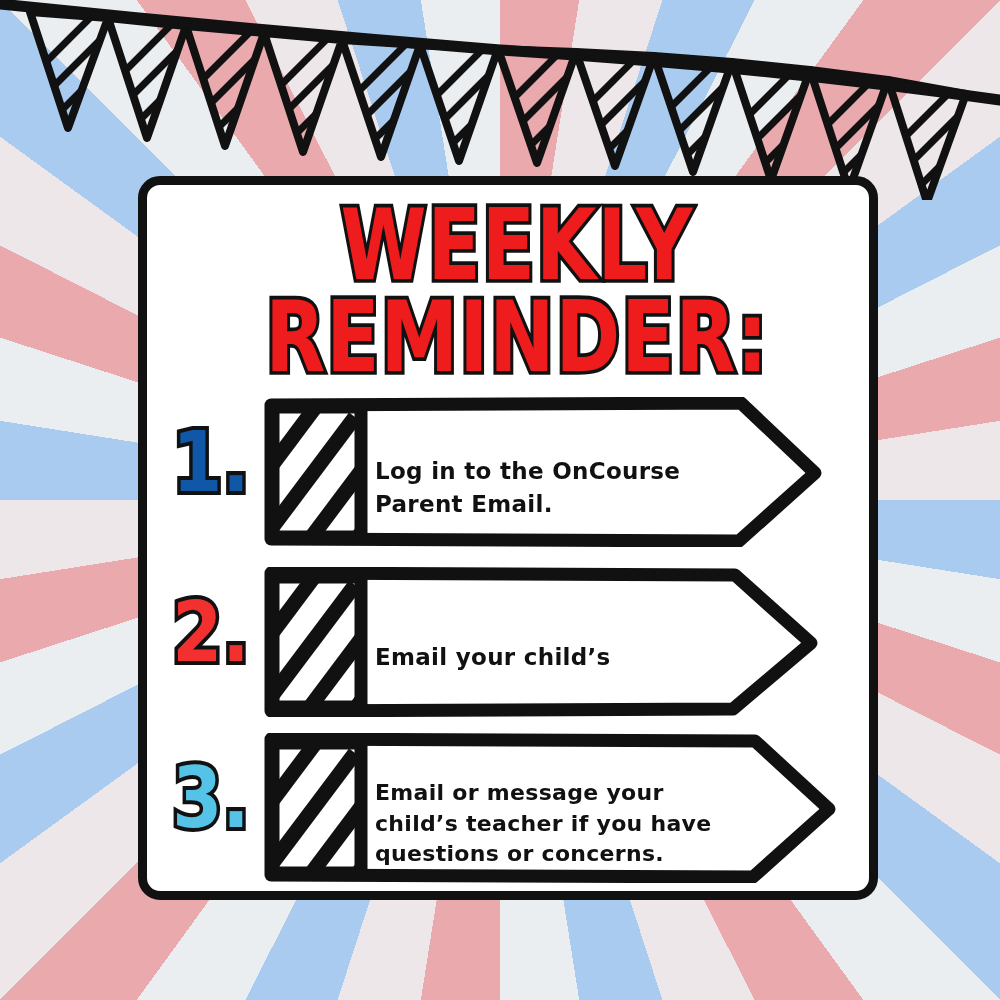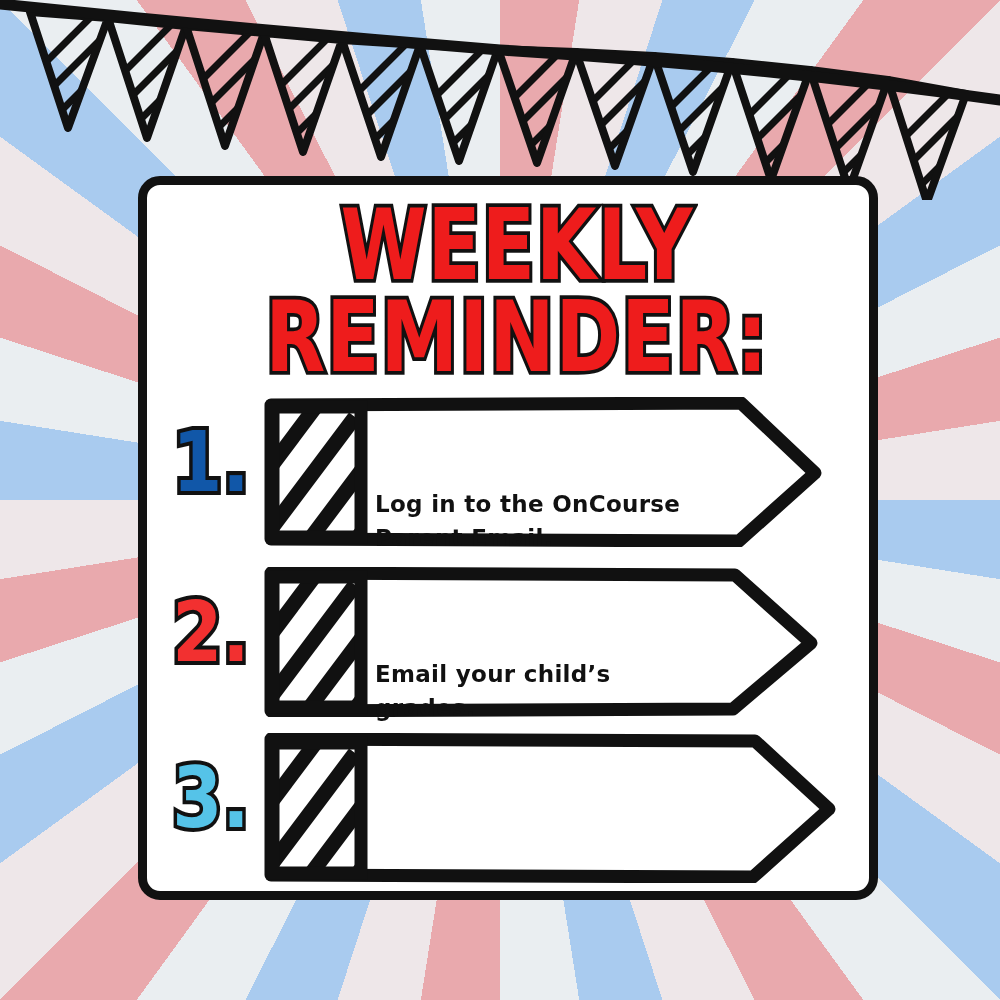--- a/index.html
+++ b/index.html
@@ -153,26 +153,26 @@
     width: 560px;
     height: 150px;
   }
   #banner-3 { width: 575px; }
 
   .banner svg { display: block; }
 
   .banner-text {
     position: absolute;
     left: 112px;
-    top: 8px;
+    top: 16px;
     width: 420px;
     height: 150px;
     display: flex;
     flex-direction: column;
-    justify-content: flex-end;
+    justify-content: center;
     font-family: "DejaVu Sans", sans-serif;
     font-weight: bold;
     font-size: 23px;
     line-height: 1.45;
     color: #111111;
     letter-spacing: 0.3px;
   }
   #banner-text-3 {
     width: 432px;
     font-size: 22px;
@@ -377,21 +377,20 @@
           <g clip-path="url(#hatch2)" stroke="#111111" stroke-width="15">
             <line x1="-30" y1="118" x2="60" y2="-2"></line>
             <line x1="-4" y1="146" x2="92" y2="18"></line>
             <line x1="26" y1="168" x2="122" y2="40"></line>
             <line x1="56" y1="190" x2="152" y2="62"></line>
           </g>
           <rect x="10" y="10" width="88" height="130" fill="none" stroke="#111111" stroke-width="13"></rect>
         </svg>
         <div class="banner-text" id="banner-text-2">
           <span class="tline">Email your child’s</span>
-          <span class="tline">grades.</span>
         </div>
       </div>
     </div>
 
     <div class="item-row" id="item-3">
       <div class="item-number" id="number-3">3.</div>
       <div class="banner" id="banner-3">
         <svg viewBox="0 0 575 150" width="575" height="150" xmlns="http://www.w3.org/2000/svg">
           <defs>
             <clipPath id="hatch3">
@@ -400,17 +399,22 @@
           </defs>
           <polygon points="8,6 492,8 566,76 490,144 8,142" fill="#ffffff" stroke="#111111" stroke-width="13" stroke-linejoin="round"></polygon>
           <g clip-path="url(#hatch3)" stroke="#111111" stroke-width="15">
             <line x1="-30" y1="120" x2="60" y2="0"></line>
             <line x1="-4" y1="148" x2="92" y2="20"></line>
             <line x1="26" y1="170" x2="122" y2="42"></line>
             <line x1="56" y1="192" x2="152" y2="64"></line>
           </g>
           <rect x="10" y="10" width="88" height="130" fill="none" stroke="#111111" stroke-width="13"></rect>
         </svg>
+        <div class="banner-text" id="banner-text-3">
+          <span class="tline">Email or message your</span>
+          <span class="tline">child’s teacher if you have</span>
+          <span class="tline">questions or concerns.</span>
+        </div>
       </div>
     </div>
 
   </div>
 </div>
 
 </body></html>

